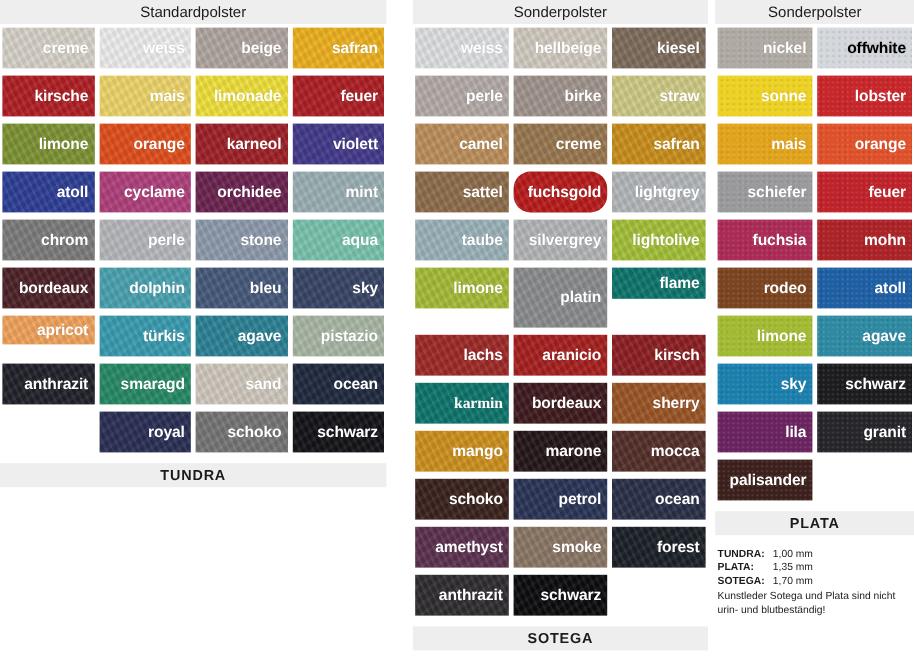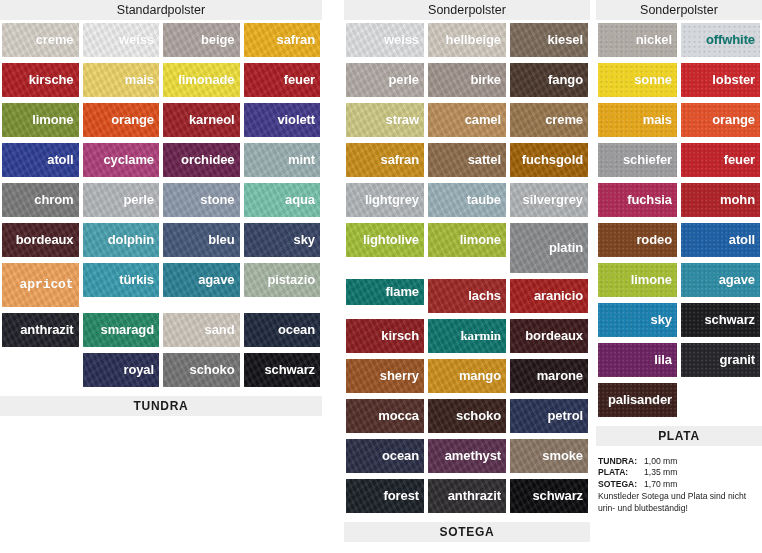--- a/index.html
+++ b/index.html
@@ -259,21 +259,21 @@
           <div class="swatch grain-crease" style="background: rgb(71, 89, 123); height: 34px;">
             <span class="lbl" style="color: rgb(255, 255, 255);">bleu</span>
           </div>
         </div>
         <div class="cell">
           <div class="swatch grain-crease" style="background: rgb(56, 69, 101); height: 34px;">
             <span class="lbl" style="color: rgb(255, 255, 255);">sky</span>
           </div>
         </div>
         <div class="cell">
-          <div class="swatch grain-crease" style="background: rgb(240, 163, 92); height: 44px; font-family: Liberation Mono, monospace;">
+          <div class="swatch grain-crease" style="background: rgb(240, 163, 92); height: 24px;">
             <span class="lbl" style="color: rgb(255, 255, 255);">apricot</span>
           </div>
         </div>
         <div class="cell">
           <div class="swatch grain-crease" style="background: rgb(58, 156, 176); height: 34px;">
             <span class="lbl" style="color: rgb(255, 255, 255);">türkis</span>
           </div>
         </div>
         <div class="cell">
           <div class="swatch grain-crease" style="background: rgb(45, 130, 150); height: 34px;">
@@ -348,25 +348,20 @@
           <div class="swatch grain-crease" style="background: rgb(179, 172, 167); height: 34px;">
             <span class="lbl" style="color: rgb(255, 255, 255);">perle</span>
           </div>
         </div>
         <div class="cell">
           <div class="swatch grain-crease" style="background: rgb(162, 149, 142); height: 34px;">
             <span class="lbl" style="color: rgb(255, 255, 255);">birke</span>
           </div>
         </div>
         <div class="cell">
-          <div class="swatch grain-crease" style="background: rgb(77, 58, 46); height: 34px;">
-            <span class="lbl" style="color: rgb(255, 255, 255);">fango</span>
-          </div>
-        </div>
-        <div class="cell">
           <div class="swatch grain-crease" style="background: rgb(207, 202, 134); height: 34px;">
             <span class="lbl" style="color: rgb(255, 255, 255);">straw</span>
           </div>
         </div>
         <div class="cell">
           <div class="swatch grain-crease" style="background: rgb(187, 143, 92); height: 34px;">
             <span class="lbl" style="color: rgb(255, 255, 255);">camel</span>
           </div>
         </div>
         <div class="cell">
@@ -378,21 +373,21 @@
           <div class="swatch grain-crease" style="background: rgb(201, 143, 28); height: 34px;">
             <span class="lbl" style="color: rgb(255, 255, 255);">safran</span>
           </div>
         </div>
         <div class="cell">
           <div class="swatch grain-crease" style="background: rgb(142, 109, 76); height: 34px;">
             <span class="lbl" style="color: rgb(255, 255, 255);">sattel</span>
           </div>
         </div>
         <div class="cell">
-          <div class="swatch grain-crease" style="background: #a16207; height: 34px;">
+          <div class="swatch grain-crease" style="background: #b91c1c; height: 34px; border-radius: 14px;">
             <span class="lbl" style="color: rgb(255, 255, 255);">fuchsgold</span>
           </div>
         </div>
         <div class="cell">
           <div class="swatch grain-crease" style="background: rgb(180, 184, 187); height: 34px;">
             <span class="lbl" style="color: rgb(255, 255, 255);">lightgrey</span>
           </div>
         </div>
         <div class="cell">
           <div class="swatch grain-crease" style="background: rgb(156, 178, 186); height: 34px;">
@@ -517,21 +512,21 @@
   <div class="col col-plata">
     <div class="band">Sonderpolster</div>
     <div class="grid grid-2">
         <div class="cell">
           <div class="swatch grain-dot" style="background: rgb(176, 170, 164); height: 34px;">
             <span class="lbl" style="color: rgb(255, 255, 255);">nickel</span>
           </div>
         </div>
         <div class="cell">
           <div class="swatch grain-dot" style="background: rgb(212, 215, 220); height: 34px;">
-            <span class="lbl" style="color: #0f766e; margin-left: 11px;">offwhite</span>
+            <span class="lbl" style="color: #000000; margin-left: 11px;">offwhite</span>
           </div>
         </div>
         <div class="cell">
           <div class="swatch grain-dot" style="background: rgb(238, 210, 35); height: 34px;">
             <span class="lbl" style="color: rgb(255, 255, 255);">sonne</span>
           </div>
         </div>
         <div class="cell">
           <div class="swatch grain-dot" style="background: rgb(200, 38, 42); height: 34px;">
             <span class="lbl" style="color: rgb(255, 255, 255);">lobster</span>

